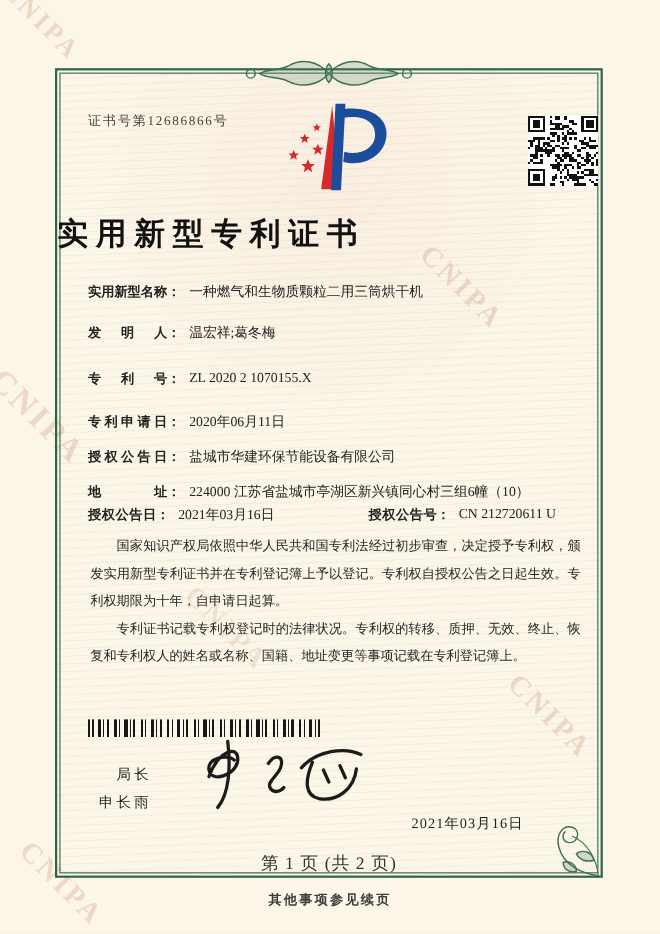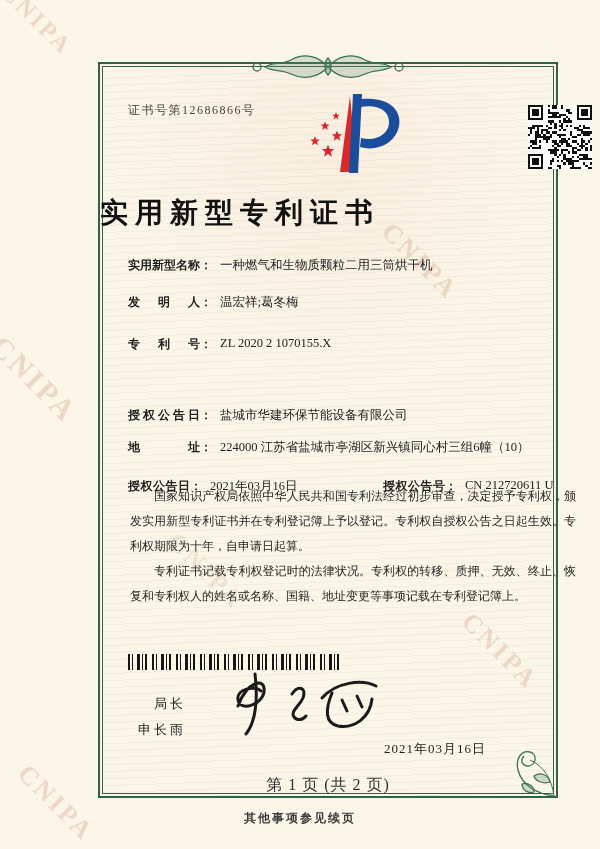--- a/index.html
+++ b/index.html
@@ -19,29 +19,28 @@
     color:rgba(201,146,117,0.30);
     letter-spacing:3px;
     transform:rotate(45deg);
     white-space:nowrap;
     pointer-events:none;
   }
   
   .frame{
     position:absolute;
     left:50px;top:62px;
-    width:460px;height:736px;
+    width:498px;height:736px;
     box-sizing:border-box;
     border:2.5px solid #2f6247;
     background:
       radial-gradient(circle at 50% 14%, rgba(232,185,165,0.14), rgba(232,185,165,0) 32%),
       repeating-linear-gradient(178deg,
         rgba(137,173,148,0.10) 0px, rgba(137,173,148,0.10) 1px,
         rgba(0,0,0,0) 1px, rgba(0,0,0,0) 7px);
-    margin-left: 48px;
   }
   .frame::before{
     content:"";
     position:absolute;inset:2px;
     border:1px solid #2f6247;
     pointer-events:none;
   }
   .cert-no{
     position:absolute;left:28px;top:38px;
     font-size:12px;letter-spacing:1.5px;color:#4a4339;
@@ -418,32 +417,36 @@
     <div class="row" style="top:230px">
       <span class="lbl">发明人</span><span class="colon">：</span>
       <span class="val">温宏祥;葛冬梅</span>
     </div>
 
     <div class="row" style="top:272px">
       <span class="lbl">专利号</span><span class="colon">：</span>
       <span class="val">ZL 2020 2 1070155.X</span>
     </div>
 
+    <div class="row" style="top:311px">
+      <span class="lbl">专利申请日</span><span class="colon">：</span>
+      <span class="val">2020年06月11日</span>
+    </div>
 
     <div class="row" style="top:343px">
       <span class="lbl">授权公告日</span><span class="colon">：</span>
       <span class="val">盐城市华建环保节能设备有限公司</span>
     </div>
 
     <div class="row" style="top:375px">
       <span class="lbl">地址</span><span class="colon">：</span>
       <span class="val">224000 江苏省盐城市亭湖区新兴镇同心村三组6幢（10）</span>
     </div>
 
-    <div class="row" style="top:414px">
+    <div class="row" style="top:396px">
       <span class="lbl narrow">授权公告日</span><span class="colon">：</span>
       <span class="val">2021年03月16日</span>
       <span class="pair2">
         <span class="lbl narrow">授权公告号</span><span class="colon">：</span>
         <span class="val">CN 212720611 U</span>
       </span>
     </div>
 
     <div class="body-text">
       <p>国家知识产权局依照中华人民共和国专利法经过初步审查，决定授予专利权，颁发实用新型专利证书并在专利登记簿上予以登记。专利权自授权公告之日起生效。专利权期限为十年，自申请日起算。</p>

